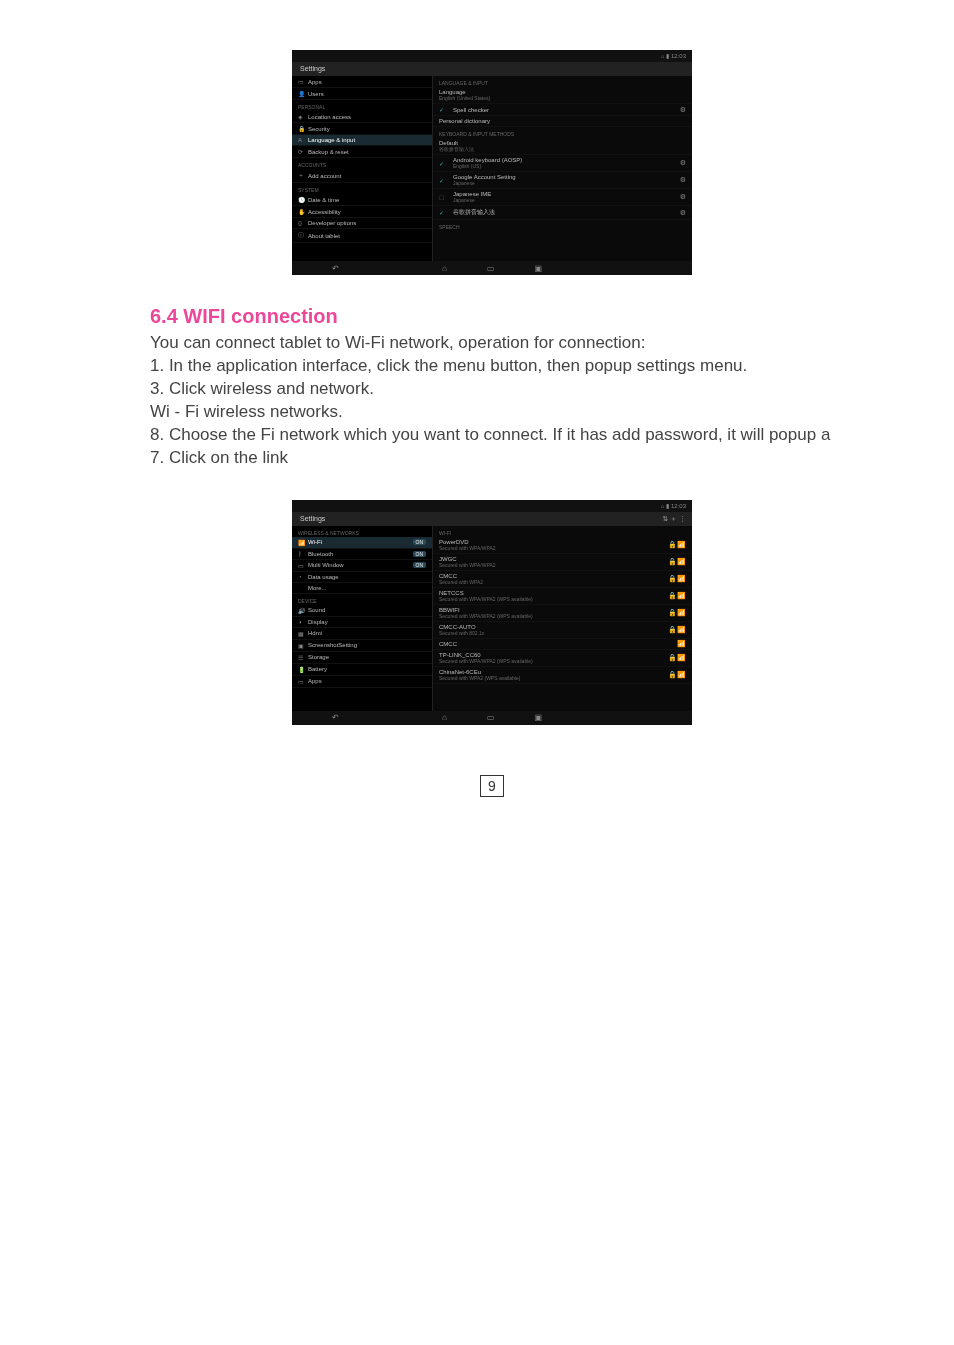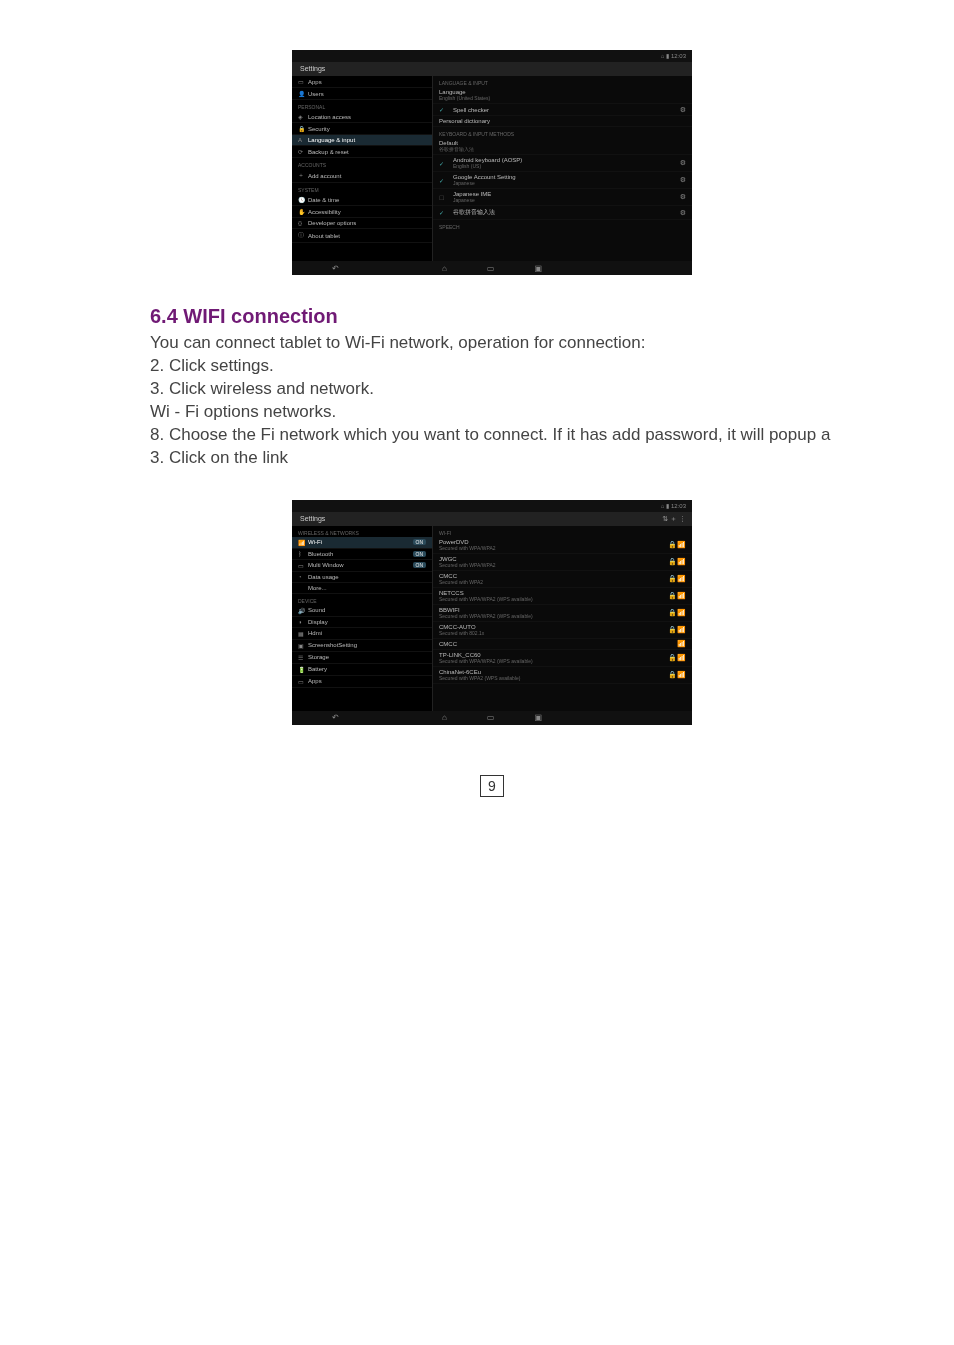--- a/index.html
+++ b/index.html
@@ -123,21 +123,21 @@
     font-size: 5px;
     background: #2a4a5a;
     color: #eee;
     padding: 0 3px;
     border-radius: 2px;
   }
   h3.section {
     font-size: 20px;
     font-weight: bold;
     margin: 20px 0 4px 0;
-    color: #701a75;
+    color: #ec4899;
   }
   .body-text {
     font-size: 17px;
     line-height: 1.35;
     color: #444;
   }
   .page-num {
     display: block;
     width: 22px;
     height: 20px;
@@ -266,25 +266,25 @@
       <span class="back">↶</span>
       <span>⌂</span>
       <span>▭</span>
       <span>▣</span>
     </div>
   </div>
 
   <h3 class="section">6.4  WIFI connection</h3>
   <div class="body-text">
     <div>You can connect tablet to Wi-Fi network, operation for connection:</div>
-    <div>2. Click settings.</div>
+    <div>1. In the application  interface, click the menu button, then popup settings menu.</div>
     <div>3. Click wireless and network.</div>
-    <div>Wi - Fi options networks.</div>
+    <div>Wi - Fi wireless networks.</div>
     <div>8. Choose the Fi network which you want to connect. If it has add password, it will popup a</div>
-    <div>3. Click on the link</div>
+    <div>7. Click on the link</div>
   </div>
 
   <div class="screenshot" style="margin-top:30px;">
     <div class="ss-statusbar">
       <span>⌂   ▮ 12:03</span>
     </div>
     <div class="ss-titlebar">
       <span>Settings</span>
       <span class="right-icons">⇅   ＋   ⋮</span>
     </div>

